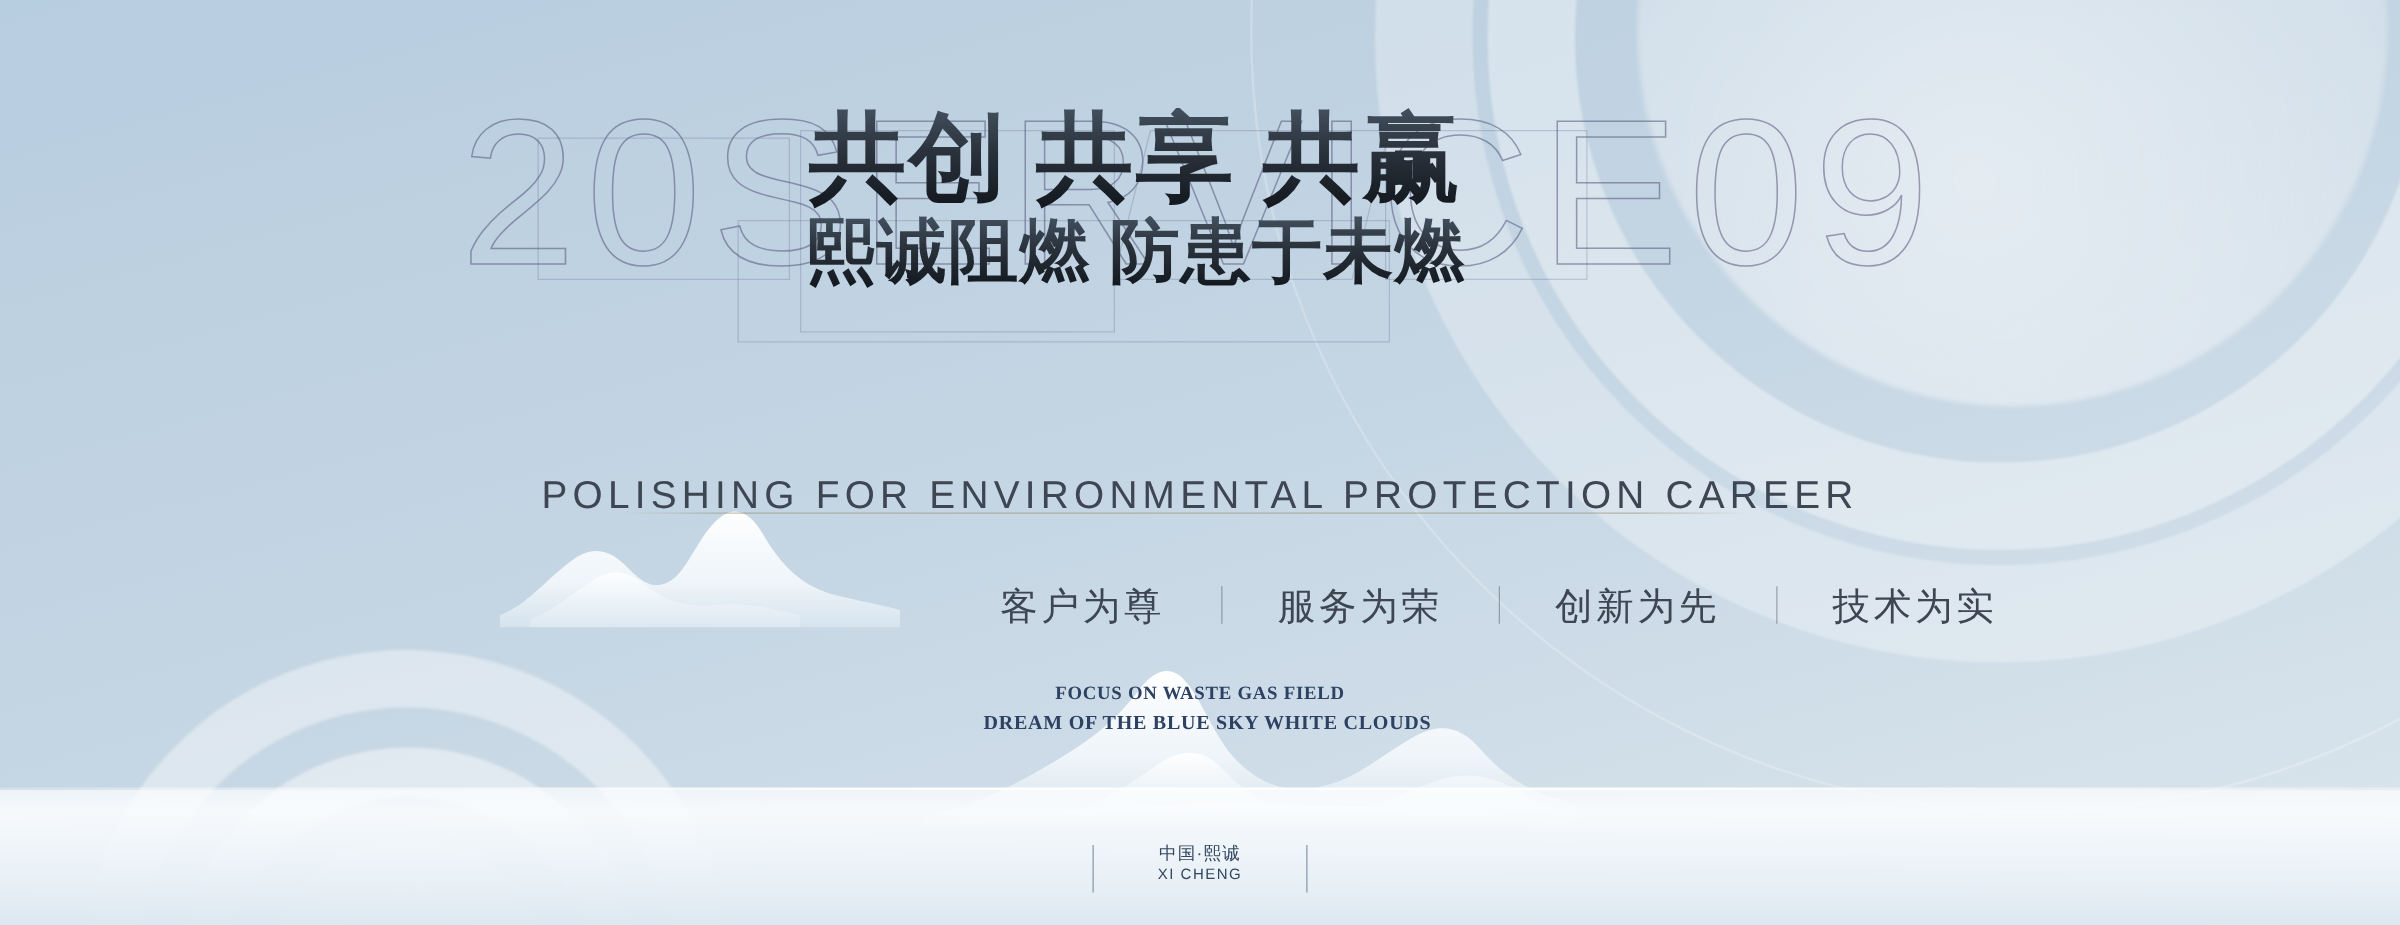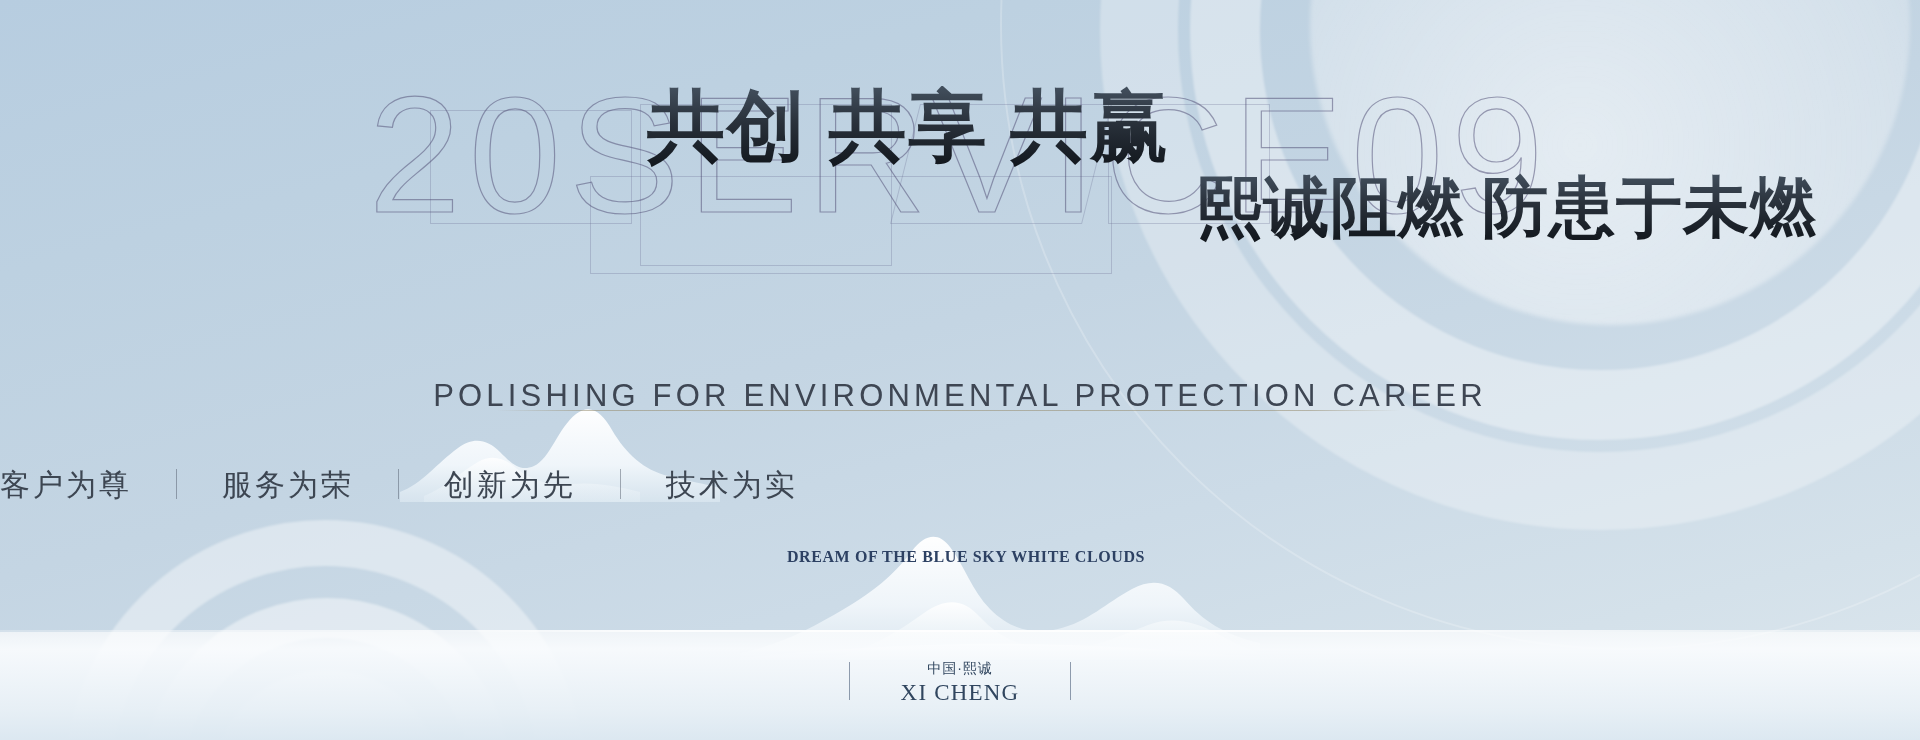--- a/index.html
+++ b/index.html
@@ -127,21 +127,21 @@
   }
   .headline .l1, .headline .l2 {
     display: block;
     font-size: 78px;
     letter-spacing: 2px;
     background: linear-gradient(180deg, #43505e 0%, #2a323c 42%, #11161c 100%);
     -webkit-background-clip: text;
     background-clip: text;
     color: transparent;
   }
-  .headline .l2 { font-size: 66px; margin-top: 4px; letter-spacing: 1px; text-align: right; }
+  .headline .l2 { font-size: 56px; margin-top: 4px; letter-spacing: 1px; }
 
   
   .tagline {
     position: absolute;
     top: 378px;
     left: 0;
     width: 1920px;
     text-align: center;
     font-size: 31px;
     letter-spacing: 4.2px;
@@ -157,21 +157,21 @@
     height: 1px;
     background: linear-gradient(90deg, rgba(160,150,120,0.0), rgba(150,140,110,0.55) 10%, rgba(150,140,110,0.55) 90%, rgba(160,150,120,0.0));
   }
 
   
   .values {
     position: absolute;
     top: 465px;
     left: 0;
     width: 1598px;
-    text-align: left;
+    text-align: right;
     white-space: nowrap;
   }
   .values .v {
     display: inline-block;
     font-size: 30px;
     letter-spacing: 3px;
     color: #3d4characters;
     color: #3d4652;
     font-family: "Liberation Sans", sans-serif;
   }
@@ -227,25 +227,24 @@
   .logo-bar.right { right: 0; }
   .logo-cn {
     display: block;
     font-size: 14px;
     letter-spacing: 1px;
     color: #31465f;
     line-height: 1.45;
   }
   .logo-en {
     display: block;
-    font-size: 23px;
+    font-size: 12px;
     letter-spacing: 1.2px;
     color: #31465f;
     line-height: 1.3;
-    font-family: Liberation Serif, serif;
   }
 </style>
 </head>
 <body>
 
 <div id="stage">
 
   <div class="ring ring-tr-d"></div>
   <div class="ring ring-tr-a"></div>
   <div class="ring ring-tr-b"></div>
@@ -314,20 +313,21 @@
         <stop offset="0%" stop-color="#ffffff" stop-opacity="0.72"></stop>
         <stop offset="100%" stop-color="#e8f0f6" stop-opacity="0.30"></stop>
       </linearGradient>
     </defs>
     <path d="M0,128 C40,120 70,104 104,84 C134,66 152,52 172,26 C184,10 198,6 210,22 C224,40 232,66 250,84 C270,104 292,110 318,104 C348,97 366,78 392,64 C414,52 430,58 444,74 C462,95 484,110 520,118 L520,135 L0,135 Z" fill="url(#rg1)"></path>
     <path d="M96,132 C130,124 156,108 184,88 C206,72 224,74 240,92 C262,116 290,126 326,124 C358,122 382,110 408,100 C432,91 454,96 476,108 C492,117 506,124 520,128 L520,135 L96,135 Z" fill="url(#rg2)"></path>
     <path d="M0,133 C60,127 120,122 190,120 C280,117 360,120 440,126 L520,132 L520,135 L0,135 Z" fill="url(#rg3)"></path>
   </svg>
 
   <div class="serif-pair">
+    <span class="s1">FOCUS ON WASTE GAS FIELD</span>
     <span class="s2">DREAM OF THE BLUE SKY WHITE CLOUDS</span>
   </div>
 
   <div class="horizon-line"></div>
   <div class="horizon"></div>
 
   <div class="logo">
     <span class="logo-inner">
       <span class="logo-bar left"></span>
       <span class="logo-cn">中国·熙诚</span>

